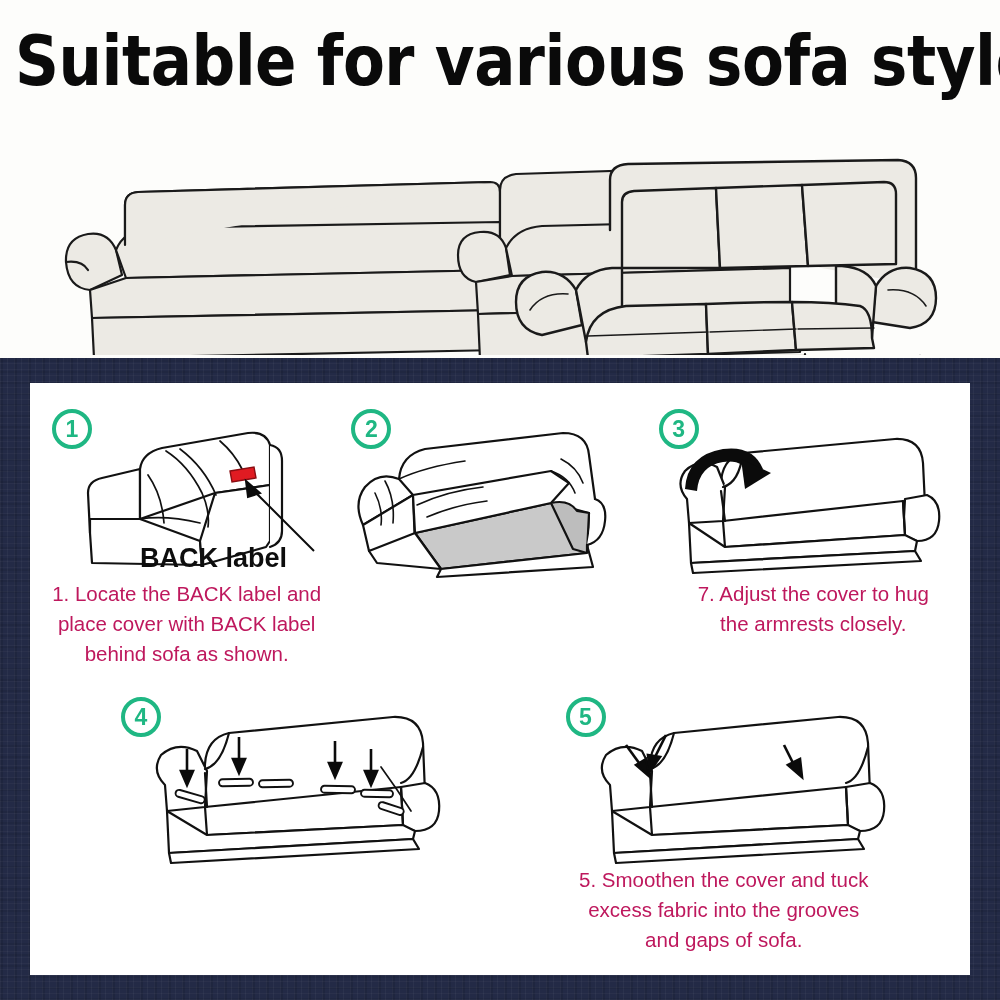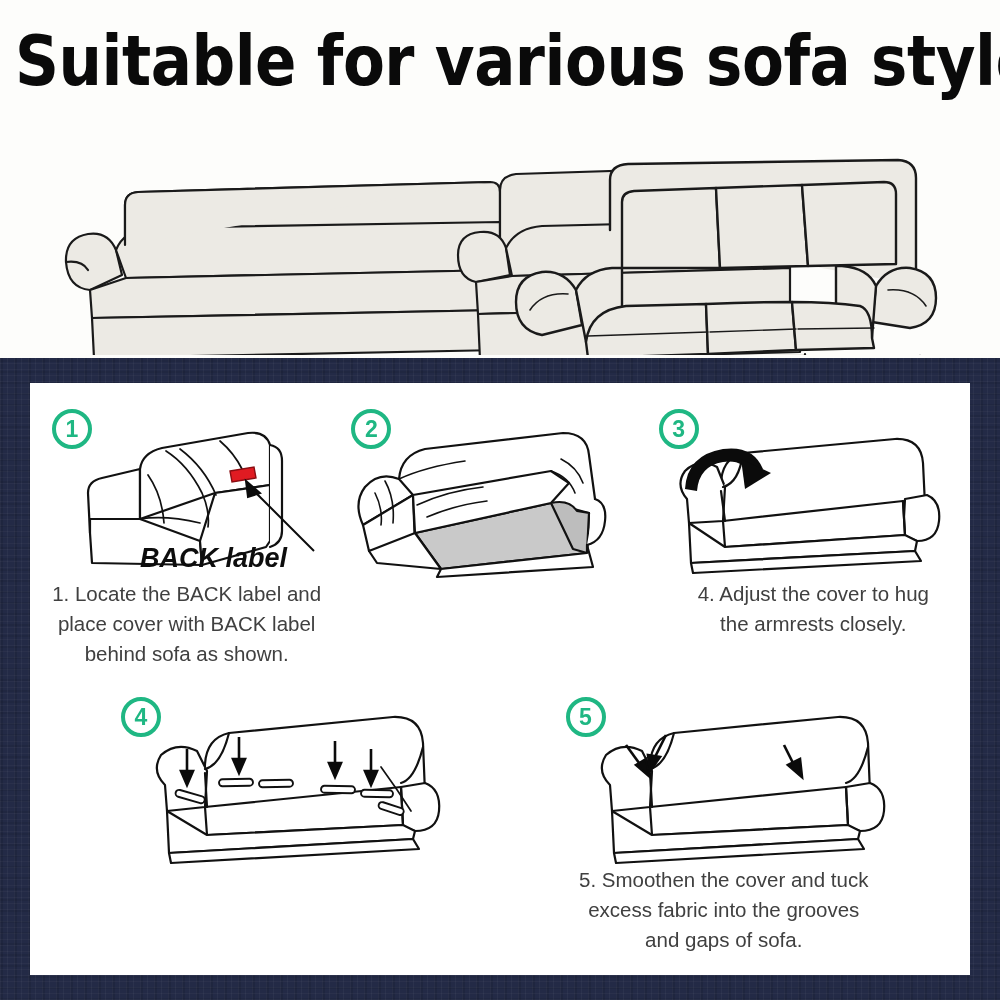--- a/index.html
+++ b/index.html
@@ -64,32 +64,31 @@
     font-family:"Liberation Sans","DejaVu Sans",sans-serif;
     box-sizing:border-box;
     line-height:1;
   }
   .art{position:absolute;}
   .caption{
     position:absolute;left:0;width:100%;
     text-align:center;
     font-size:20.5px;
     line-height:30px;
-    color:#404040;
+    color:#be185d;
     font-family:"Liberation Sans","DejaVu Sans",sans-serif;
     white-space:pre-line;
     padding:0 6px;
     box-sizing:border-box;
   }
   .backlabel{
     position:absolute;
     font-size:27px;font-weight:bold;color:#0d0d0d;
     font-family:"Liberation Sans","DejaVu Sans",sans-serif;
     white-space:nowrap;
-    font-style:italic;
   }
 </style>
 </head>
 <body>
 
 <div class="page">
 
   <div class="hero">
     <div class="hero-title">Suitable for various sofa styles</div>
 
@@ -256,21 +255,21 @@
                 <path d="M64,62 Q80,58 84,28"></path>
               </g>
 
               <g fill="#0b0b0b" stroke="none">
                 <path d="M26,64 Q28,30 64,24 Q94,20 104,44 L92,50 Q84,34 64,37 Q40,41 38,66 Z"></path>
                 <path d="M82,34 L112,48 L86,64 Z"></path>
               </g>
             </svg>
           </div>
 
-          <div class="caption" style="top:188px;">4. Adjust the cover to hug
+          <div class="caption" style="top:188px;">7. Adjust the cover to hug
 the armrests closely.</div>
         </div>
       </div>
 
       <div class="row row-bottom">
 
         <div class="cell" style="flex:0 0 75px;"></div>
 
         <div class="cell cell-wide">
           <div class="badge" style="left:16px;top:2px;">4</div>

